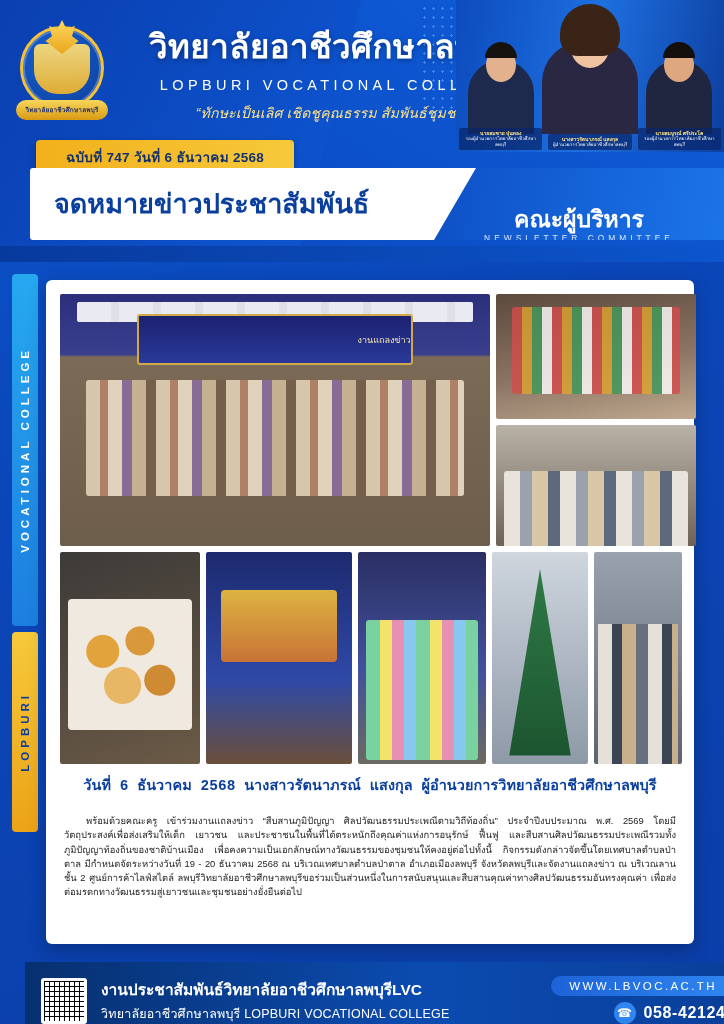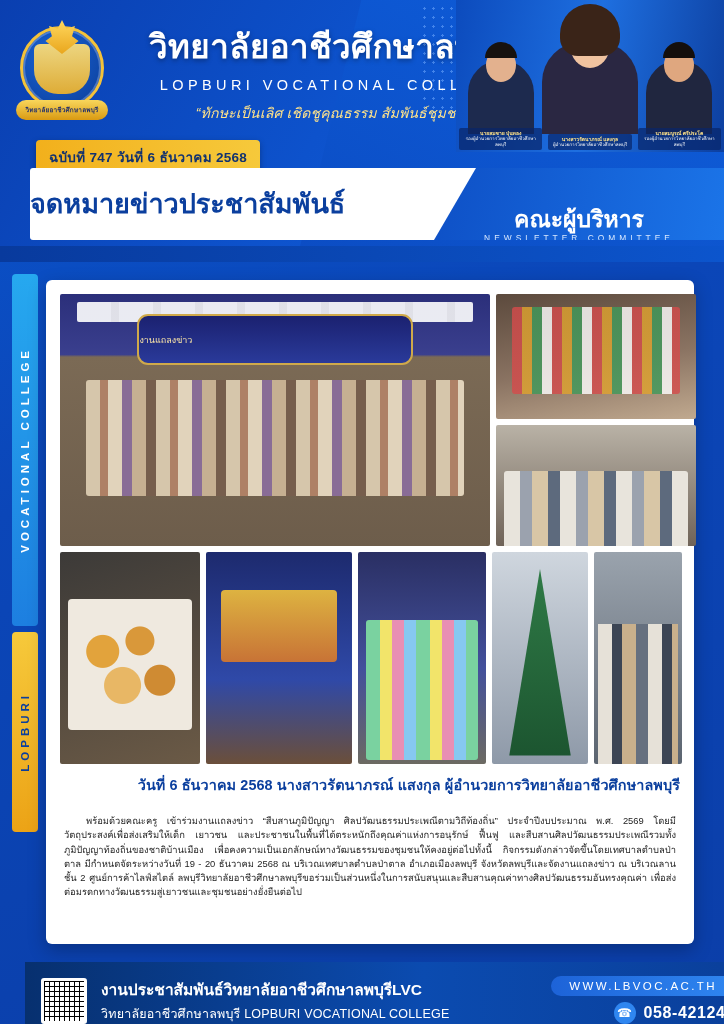--- a/index.html
+++ b/index.html
@@ -125,33 +125,33 @@
     font-size: 4.6px; line-height: 6px; text-align: center; padding: 2px 1px;
     border-radius: 2px;
   }
   .exec .nameplate b { font-size: 5px; display: block; color: #ffe38a; }
 
   
   .issue-bar {
     position: absolute; left: 36px; top: 140px;
     background: linear-gradient(90deg, #f2b01c, #f6c93b);
     color: #12326f; font-weight: 700; font-size: 13.5px;
-    padding: 6px 13px; border-radius: 4px;
+    padding: 6px 30px; border-radius: 4px;
     box-shadow: 0 2px 6px rgba(0,0,0,.28);
     letter-spacing: .3px;
   }
 
   
   .banner {
     position: absolute; left: 30px; top: 168px; right: 0; height: 72px;
     background: #ffffff;
     border-radius: 3px 0 0 3px;
     display: flex; align-items: center;
   }
-  .banner-left { }
+  .banner-left { padding-left: 24px; }
   .banner-th { font-size: 27px; font-weight: 700; color: #0b3f9e; line-height: 1.05; }
   .banner-en { font-size: 17px; color: #1b4fa8; letter-spacing: 3.6px; margin-top: 3px; }
   .banner-right {
     position: absolute; right: 0; top: 0; height: 72px; width: 290px;
     background: linear-gradient(100deg, #0e50c6, #1b74e8);
     clip-path: polygon(42px 0, 100% 0, 100% 100%, 0 100%);
     color: #fff; text-align: center; padding-top: 7px;
   }
   .banner-right .b1 { font-size: 23px; font-weight: 700; line-height: 1.1; margin-top: 32px; }
   .banner-right .b2 { font-size: 8.4px; letter-spacing: 4px; color: #d8e8ff; margin-top: 1px; }
@@ -211,22 +211,22 @@
     content:""; position:absolute; left:6%; right:6%; top:34%; height:46%;
     background: repeating-linear-gradient(90deg,
       #d8c6a6 0 14px, #b57f5f 14px 22px, #e3d3b6 22px 36px, #8d6a9c 36px 46px,
       #c9b08c 46px 60px, #7a5d49 60px 70px);
     border-radius: 3px;
     filter: saturate(.85);
   }
   .p-hall .stage {
     position: absolute; left: 18%; right: 18%; top: 8%; height: 20%;
     background: linear-gradient(#1b2170, #2a3a9a);
-    border: 2px solid #cfa94a; border-radius: 11px;
-    color: #ffe9a8; font-size: 9px; text-align: left; line-height: 48px;
+    border: 2px solid #cfa94a; border-radius: 3px;
+    color: #ffe9a8; font-size: 9px; text-align: right; line-height: 48px;
   }
   .p-hall .logos {
     position: absolute; left: 4%; top: 3%; width: 92%; height: 8%;
     background: repeating-linear-gradient(90deg, #ffffff 0 34px, #f3f3f3 34px 42px);
     opacity: .9; border-radius: 2px;
   }
   .p-booth { background: linear-gradient(170deg, #5c4a3d, #8a7362 55%, #c0a98f); }
   .p-booth::after {
     content:""; position:absolute; left:8%; right:8%; top:10%; height:70%;
     background: repeating-linear-gradient(90deg, #d54b4b 0 10px, #e0a32e 10px 20px, #3f9a5a 20px 30px, #ffffff 30px 40px);
@@ -268,21 +268,21 @@
   }
   .p-people { background: linear-gradient(180deg, #9aa3ad, #5b6470); }
   .p-people::after {
     content:""; position:absolute; left:4%; right:4%; bottom:0; height:66%;
     background: repeating-linear-gradient(90deg, #e6e1d8 0 14px, #3c4554 14px 24px, #c9b08c 24px 38px, #66707f 38px 50px);
   }
 
   .headline {
     margin-top: 9px;
     color: #0b3f9e; font-size: 14.4px; font-weight: 700;
-    text-align: right; letter-spacing: .1px;
+    text-align: center; letter-spacing: .1px; font-family: Liberation Mono, monospace;
   }
   .paragraph {
     margin-top: 18px;
     font-size: 9.4px; line-height: 1.52; color: #1d1d1d;
     text-align: justify; text-indent: 22px;
     padding: 0 4px;
   }
 
   
   .footer {

